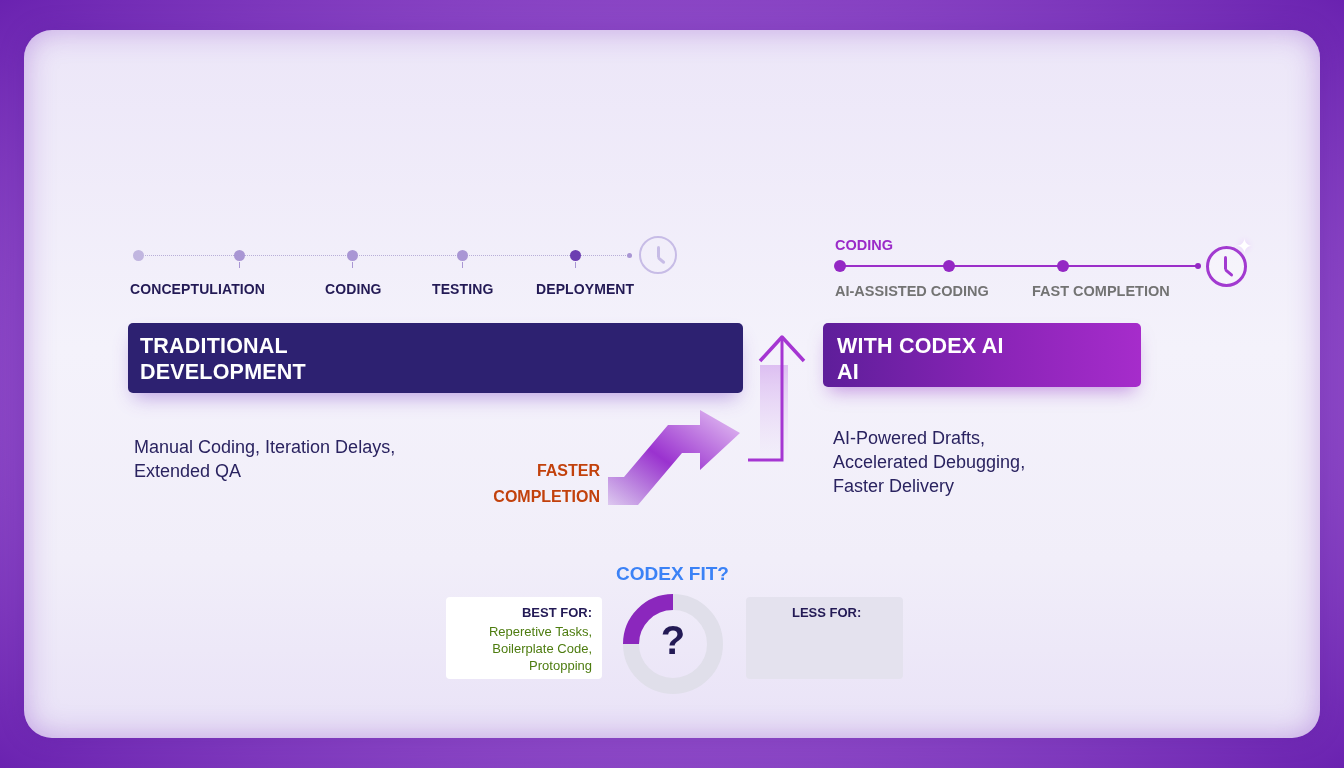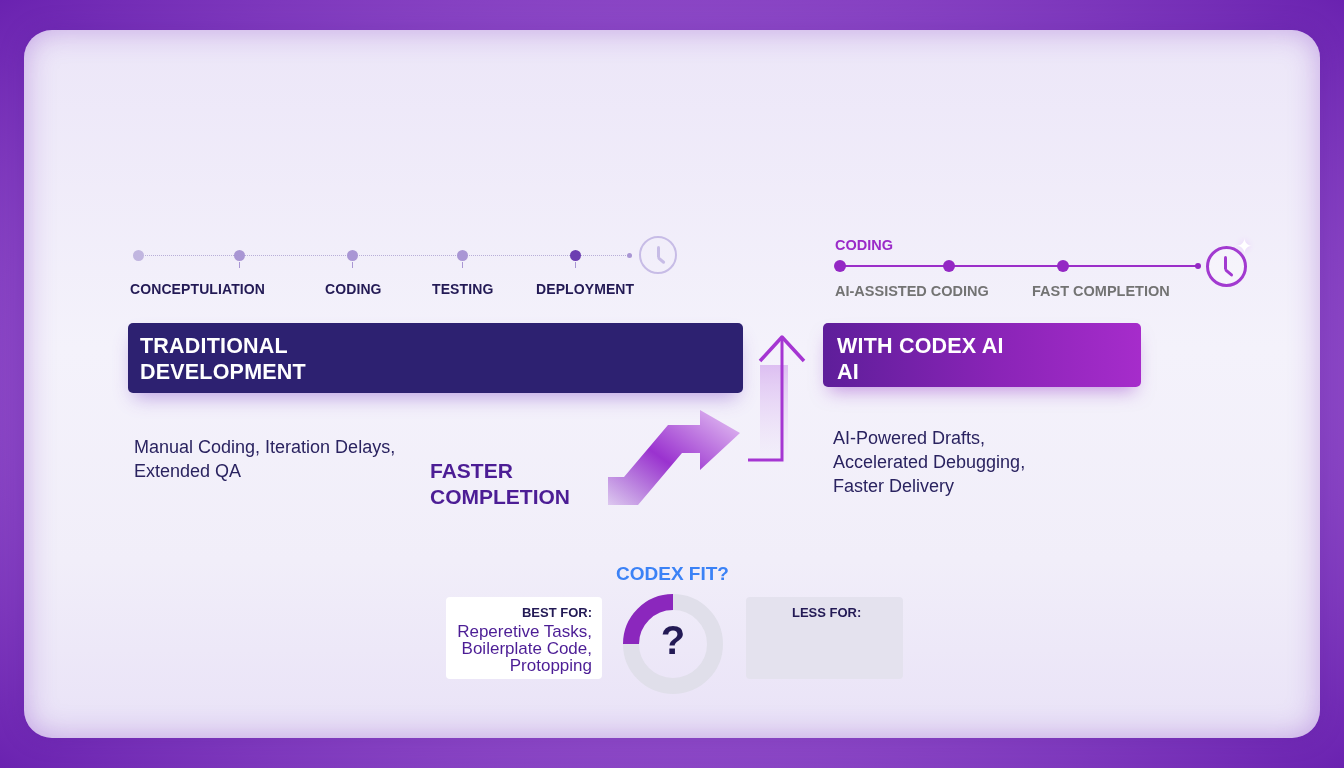--- a/index.html
+++ b/index.html
@@ -56,36 +56,36 @@
     background: linear-gradient(90deg, #5e1e9a 0%, #8a24b7 55%, #a62ccb 100%);
     box-shadow: 0 10px 18px -6px rgba(150,60,200,0.5);
   }
   .banner-title {
     position: absolute; left: 12px; top: 10px; color: #fff; font-weight: 700; font-size: 21.5px;
     line-height: 26px; letter-spacing: 0.2px; white-space: pre-line;
   }
   .desc { position: absolute; font-size: 18px; line-height: 24px; color: #2a2360; white-space: pre-line; margin-top: 12px; }
 
   .faster {
-    position: absolute; left: 430px; top: 458px; width: 170px; 
-    font-weight: 700; font-size: 21px; line-height: 26px; color: #4c1d95; white-space: pre-line;
+    position: absolute; left: 430px; top: 458px; width: 170px; text-align: right;
+    font-weight: 700; font-size: 16px; line-height: 26px; color: #c2410c; white-space: pre-line;
   }
 
   
   .fit-title { position: absolute; left: 600px; top: 563px; width: 145px; text-align: center; font-weight: 700; font-size: 19px; color: #3b82f6; }
   .card-best {
     position: absolute; left: 446px; top: 597px; width: 156px; height: 82px; border-radius: 4px;
     background: #ffffff; text-align: right; padding: 8px 10px 0 0;
   }
   .card-less {
     position: absolute; left: 746px; top: 597px; width: 157px; height: 82px; border-radius: 4px;
     background: #e4e2ee; text-align: left; padding: 8px 0 0 10px;
   }
   .card-head { font-weight: 700; font-size: 13px; color: #231a55; line-height: 16px; margin-bottom: 2px; padding-left: 36px; }
-  .card-body { font-size: 17px; color: #4c1d95; line-height: 17px; white-space: pre-line; }
+  .card-body { font-size: 13px; color: #4d7c0f; line-height: 17px; white-space: pre-line; }
   .donut { position: absolute; left: 620px; top: 591px; width: 106px; height: 106px; }
   .q-mark { position: absolute; left: 620px; top: 615px; width: 106px; text-align: center; font-weight: 700; font-size: 40px; color: #231a55; line-height: 50px; }
 </style>
 </head>
 <body>
 
 <div class="frame"></div>
 
 <div>
   <div class="tl-line"></div>

